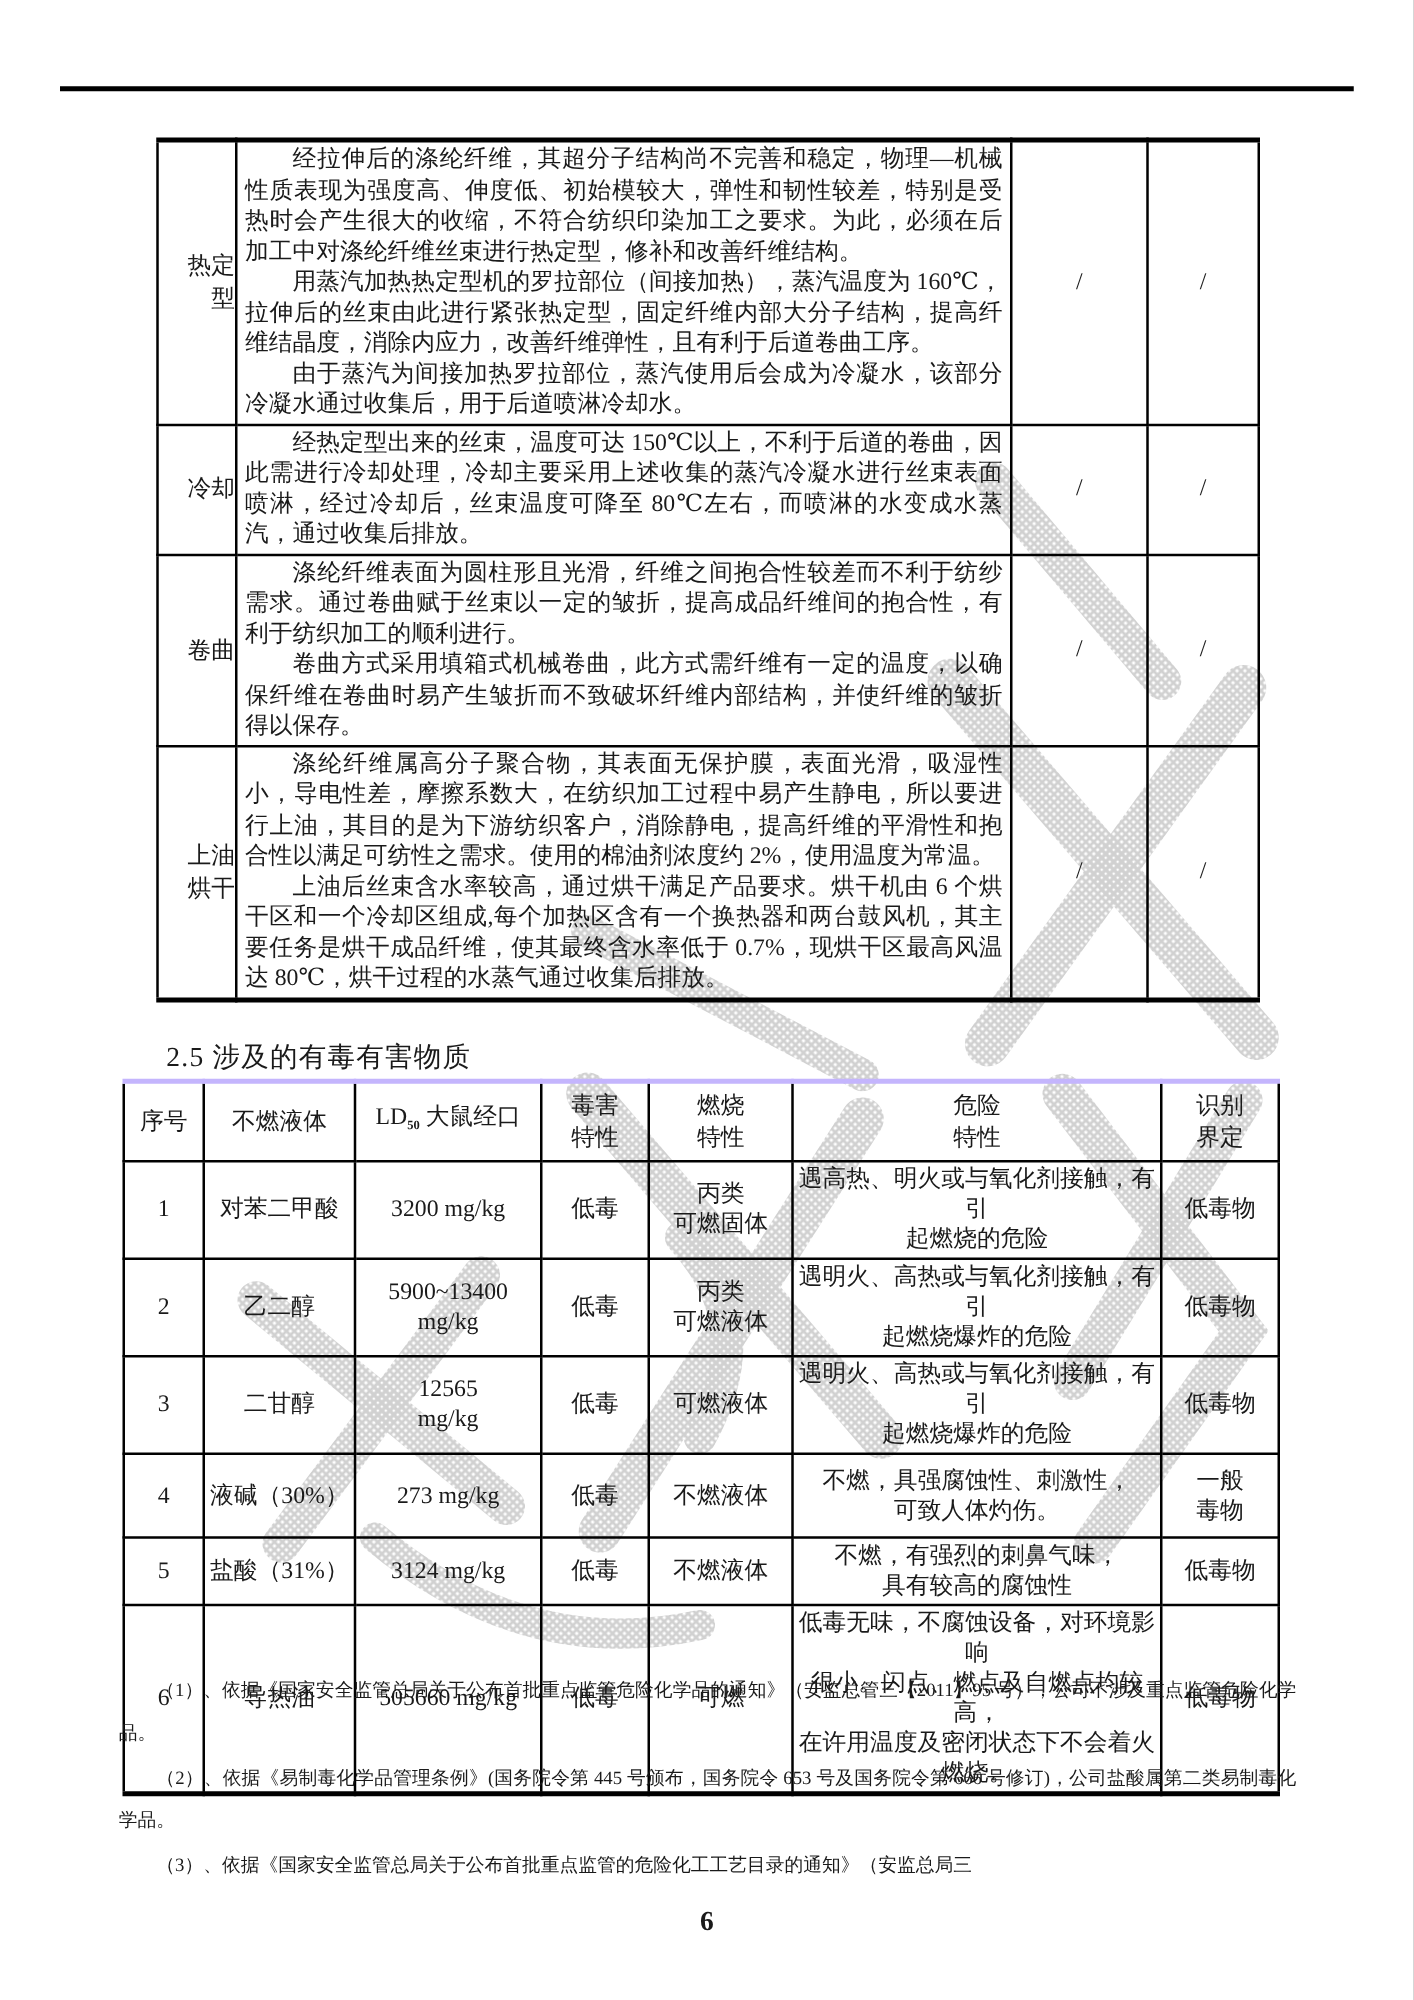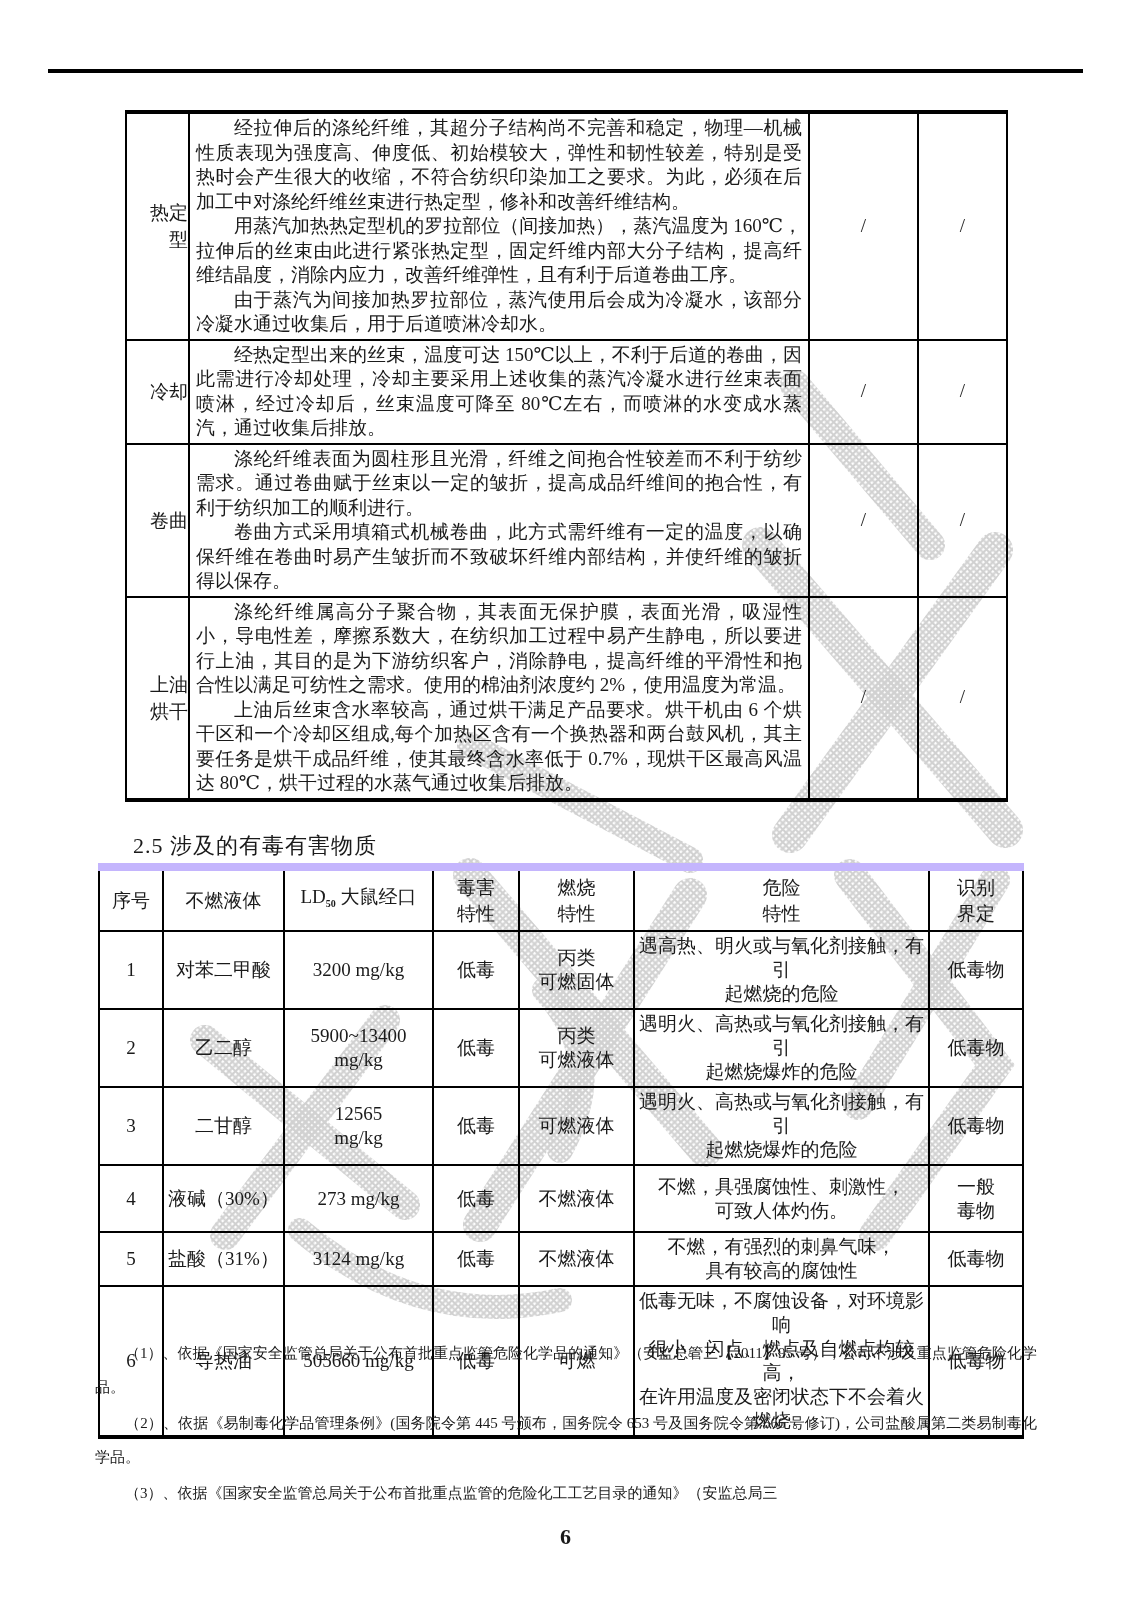--- a/index.html
+++ b/index.html
@@ -33,21 +33,21 @@
   .t1 td.desc p{margin:0;text-indent:2em;text-align:justify;}
   .t1 td.slash{text-align:center;font-size:19px;}
   
   .sec-heading{
     position:absolute;left:133px;top:831px;
     font-size:22px;letter-spacing:1px;text-align:center;
   }
   
   .t2{
     position:absolute;left:98px;top:863px;width:924px;
-    border-top:8px solid #c4b5fd;border-bottom:4px solid #000;
+    border-top:4px solid #c4b5fd;border-bottom:4px solid #000;
     font-size:19px;line-height:24px;
   }
   .t2 td,.t2 th{
     border:2px solid #000;padding:2px 4px;text-align:center;vertical-align:middle;
     font-weight:normal;white-space:pre-line;
   }
   .t2 thead th{line-height:26px;}
   sub.ld{font-size:10px;vertical-align:-4px;font-weight:bold;}
   
   .notes{

